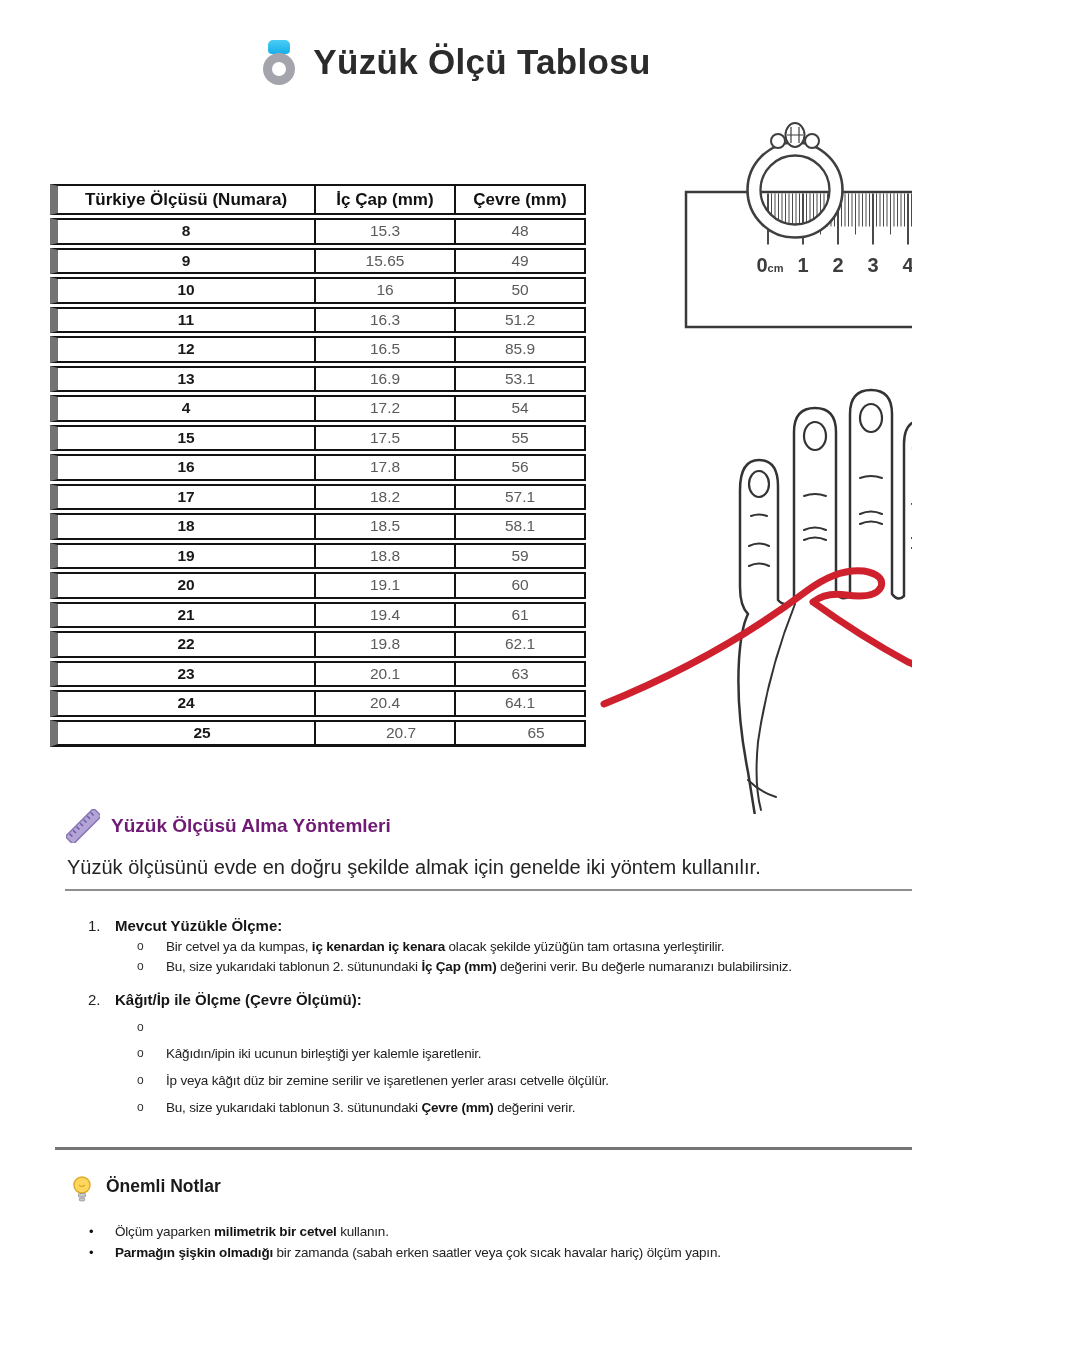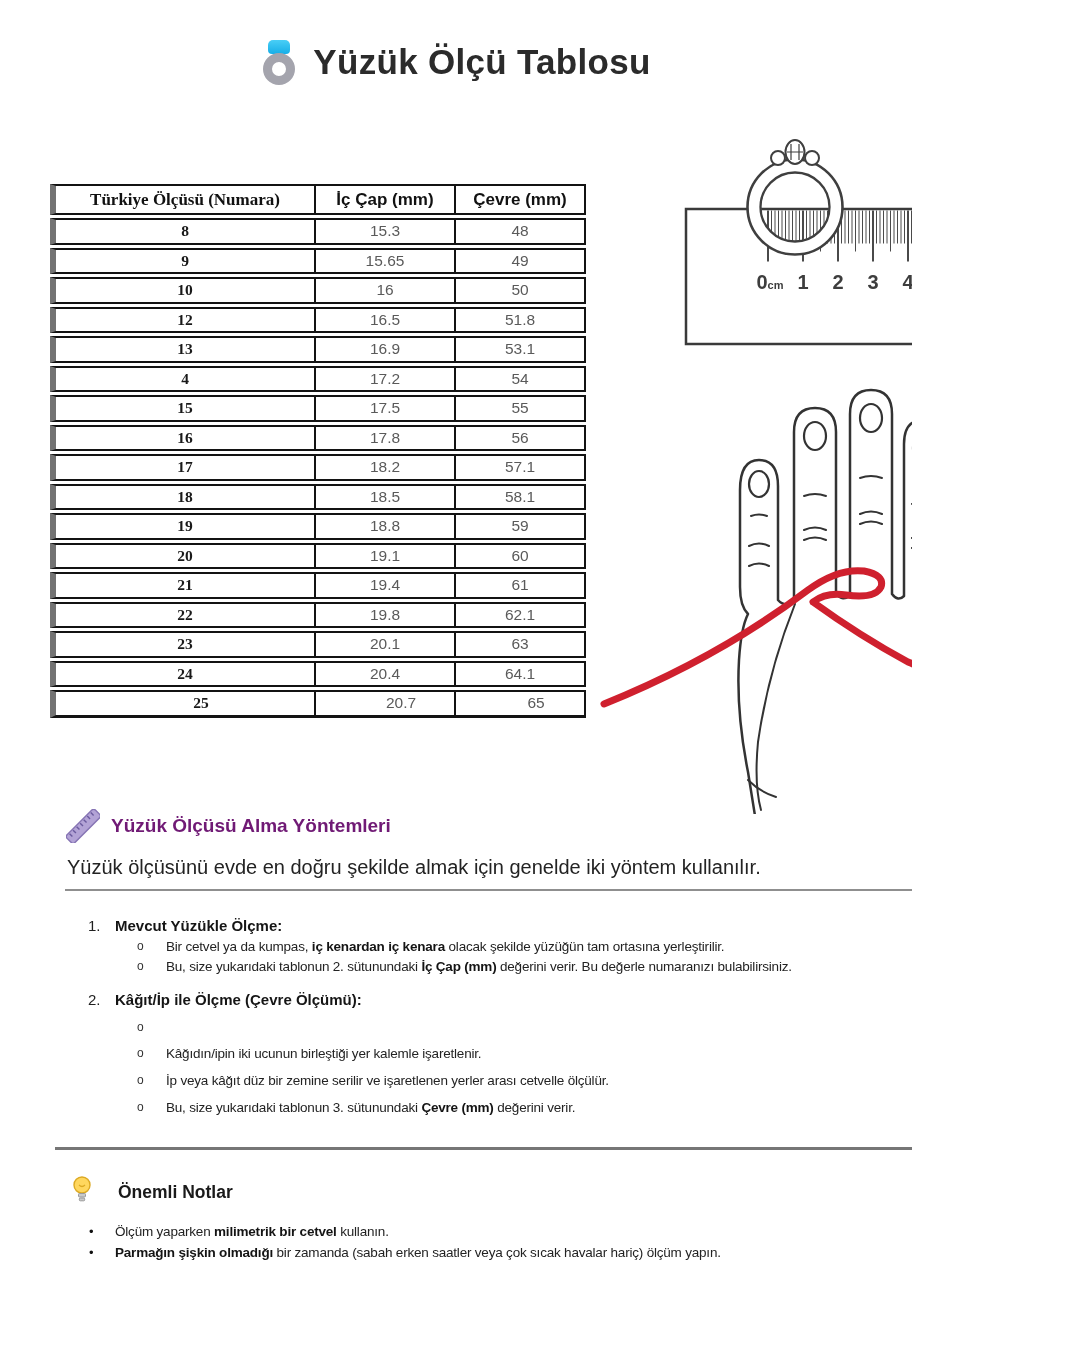--- a/index.html
+++ b/index.html
@@ -11,51 +11,51 @@
   .doc-title{font-size:35px;font-weight:bold;color:#2b2b2b;letter-spacing:.3px;}
   .ring-icon{width:36px;height:48px;position:relative;flex:0 0 auto;}
   .ring-gem{position:absolute;top:2px;left:50%;transform:translateX(-50%);width:22px;height:14px;
             background:linear-gradient(#49cef6,#17aee7);border-radius:5px 5px 4px 4px;}
   .ring-band{position:absolute;top:15px;left:50%;transform:translateX(-50%);width:14px;height:14px;
              border:9px solid #a4a4ad;border-radius:50%;}
 
   
   .size-table{position:absolute;left:50px;top:181px;width:536px;border-collapse:separate;border-spacing:0 3px;table-layout:fixed;}
   .size-table th,.size-table td{border:2px solid #131313;border-left:none;text-align:center;padding:0;background:#fff;}
-  .size-table th:first-child,.size-table td:first-child{border-left:6px solid #737373;font-family:Liberation Serif, serif;}
+  .size-table th:first-child,.size-table td:first-child{border-left:8px solid #737373;}
   .size-table th{height:27px;font-size:17px;font-weight:bold;color:#111;}
   .size-table td{height:22.5px;font-size:15.5px;}
   .size-table td.c-size{font-weight:bold;color:#191919;}
   .size-table td.c-val{color:#5a5a5a;}
   .size-table tr:last-child td{border-bottom-width:3px;padding-left:32px;}
   .col-1{width:266px;}.col-2{width:140px;}.col-3{width:130px;}
 
   
-  .fig-ruler{position:absolute;left:683px;top:137px;}
+  .fig-ruler{position:absolute;left:683px;top:120px;}
   .fig-hand{position:absolute;left:598px;top:372px;}
 
   
   .sec-head{position:absolute;left:66px;top:809px;display:flex;align-items:center;gap:11px;}
   .sec-title{font-size:19px;font-weight:bold;color:#701a75;}
   .intro{position:absolute;left:67px;top:856px;font-size:20px;color:#232323;}
   .hr1{position:absolute;left:65px;top:889px;width:920px;height:2px;background:#8f8f8f;}
   .hr2{position:absolute;left:55px;top:1147px;width:912px;height:3px;background:#767676;}
 
   .methods{position:absolute;left:88px;top:917px;width:960px;}
   .m-item{margin-bottom:17px;}
   .m-head{display:flex;font-size:15px;}
   .m-num{width:27px;color:#1f1f1f;}
   .m-title{font-weight:bold;color:#151515;}
   .sub{display:flex;margin-top:5px;font-size:13.5px;white-space:nowrap;letter-spacing:-0.2px;color:#232323;}
   .m-item.wide .sub{margin-top:12px;}
   .sub-m{margin-left:49px;width:29px;font-size:12px;color:#333;}
   .sub-t b{font-weight:bold;color:#141414;}
 
   
-  .notes-head{position:absolute;left:72px;top:1176px;display:flex;align-items:flex-end;gap:26px;}
+  .notes-head{position:absolute;left:72px;top:1176px;display:flex;align-items:flex-start;gap:14px;}
   .notes-title{font-size:17.5px;font-weight:bold;color:#1a1a1a;}
   .notes{position:absolute;left:89px;top:1218px;width:960px;}
   .note{display:flex;margin-top:6px;font-size:13.5px;white-space:nowrap;letter-spacing:-0.2px;color:#232323;}
   .note-m{width:26px;font-size:13px;color:#111;}
   .note-t b{font-weight:bold;color:#141414;margin-top:11px;}
 </style>
 </head>
 <body>
 
 <div class="page">
@@ -91,23 +91,28 @@
           <td class="c-size">9</td>
           <td class="c-val">15.65</td>
           <td class="c-val">49</td>
         </tr>
         <tr>
           <td class="c-size">10</td>
           <td class="c-val">16</td>
           <td class="c-val">50</td>
         </tr>
         <tr>
+          <td class="c-size">11</td>
+          <td class="c-val">16.3</td>
+          <td class="c-val">51.2</td>
+        </tr>
+        <tr>
           <td class="c-size">12</td>
           <td class="c-val">16.5</td>
-          <td class="c-val">51.8</td>
+          <td class="c-val">85.9</td>
         </tr>
         <tr>
           <td class="c-size">13</td>
           <td class="c-val">16.9</td>
           <td class="c-val">53.1</td>
         </tr>
         <tr>
           <td class="c-size">4</td>
           <td class="c-val">17.2</td>
           <td class="c-val">54</td>

